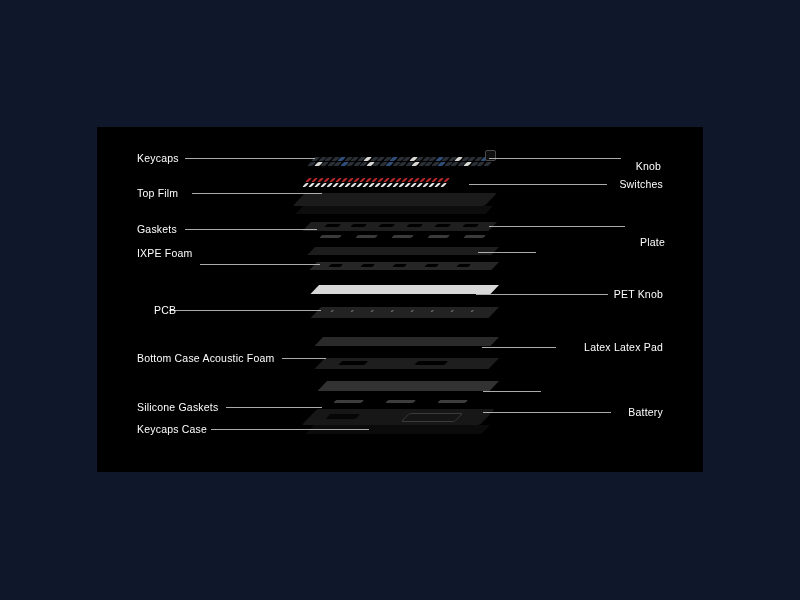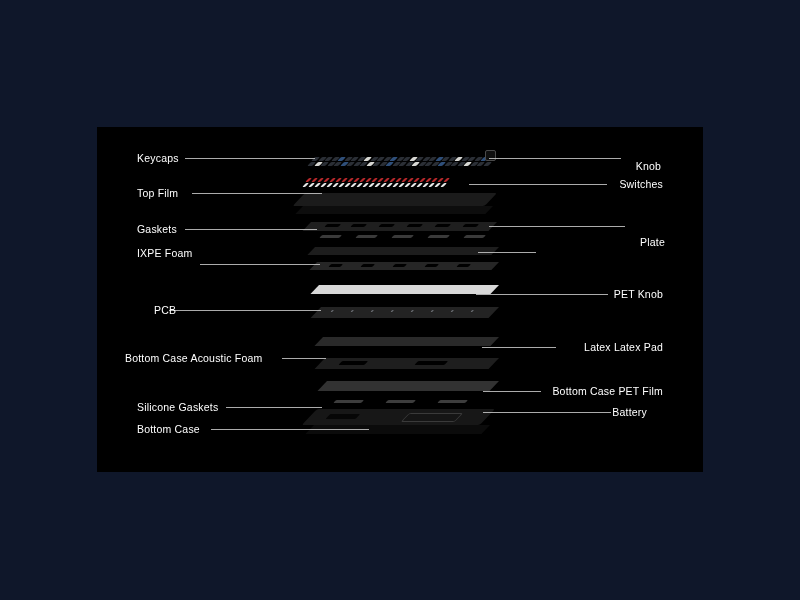--- a/index.html
+++ b/index.html
@@ -328,26 +328,25 @@
     <div class="leader" style="left:379px; top:167px; width:132px;"></div>
     <div class="leader" style="left:385px; top:220px; width:74px;"></div>
     <div class="leader" style="left:386px; top:264px; width:58px;"></div>
     <div class="leader" style="left:386px; top:285px; width:128px;"></div>
 
     <div class="label left" style="left:40px; top:25px;">Keycaps</div>
     <div class="label left" style="left:40px; top:60px;">Top Film</div>
     <div class="label left" style="left:40px; top:96px;">Gaskets</div>
     <div class="label left" style="left:40px; top:120px;">IXPE Foam</div>
     <div class="label left" style="left:25px; top:177px;margin-left:32px;">PCB</div>
-    <div class="label left" style="left:28px; top:225px;">Bottom Case Acoustic Foam</div>
+    <div class="label left" style="left:40px; top:225px;">Bottom Case Acoustic Foam</div>
     <div class="label left" style="left:40px; top:274px;">Silicone Gaskets</div>
-    <div class="label left" style="left:40px; top:296px;">Bottom Case</div>
+    <div class="label left" style="left:40px; top:296px;">Keycaps Case</div>
 
     <div class="label right" style="left:464px; top:25px;  width:100px;margin-top:8px;">Knob</div>
     <div class="label right" style="left:444px; top:51px;  width:122px;">Switches</div>
     <div class="label right" style="left:464px; top:93px;  width:104px;margin-top:16px;">Plate</div>
     <div class="label right" style="left:454px; top:161px; width:112px;">PET Knob</div>
     <div class="label right" style="left:424px; top:214px; width:142px;">Latex Latex Pad</div>
-    <div class="label right" style="left:404px; top:258px; width:162px;">Bottom Case PET Film</div>
-    <div class="label right" style="left:448px; top:279px; width:102px;">Battery</div>
+    <div class="label right" style="left:464px; top:279px; width:102px;">Battery</div>
 
   </div>
 </div>
 
 </body></html>

